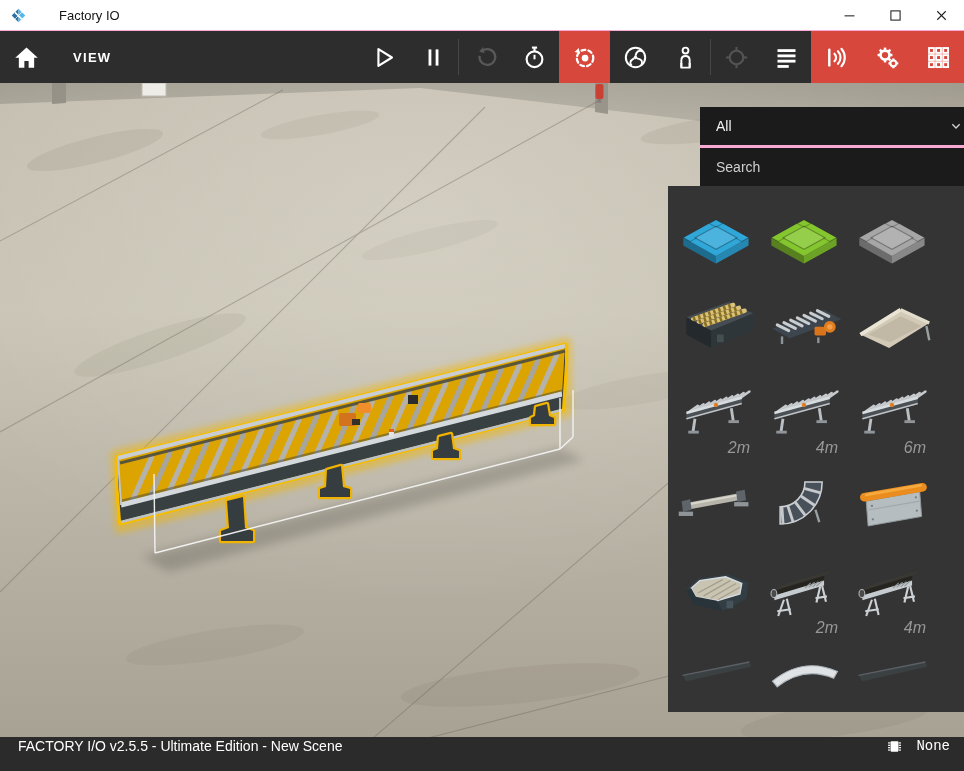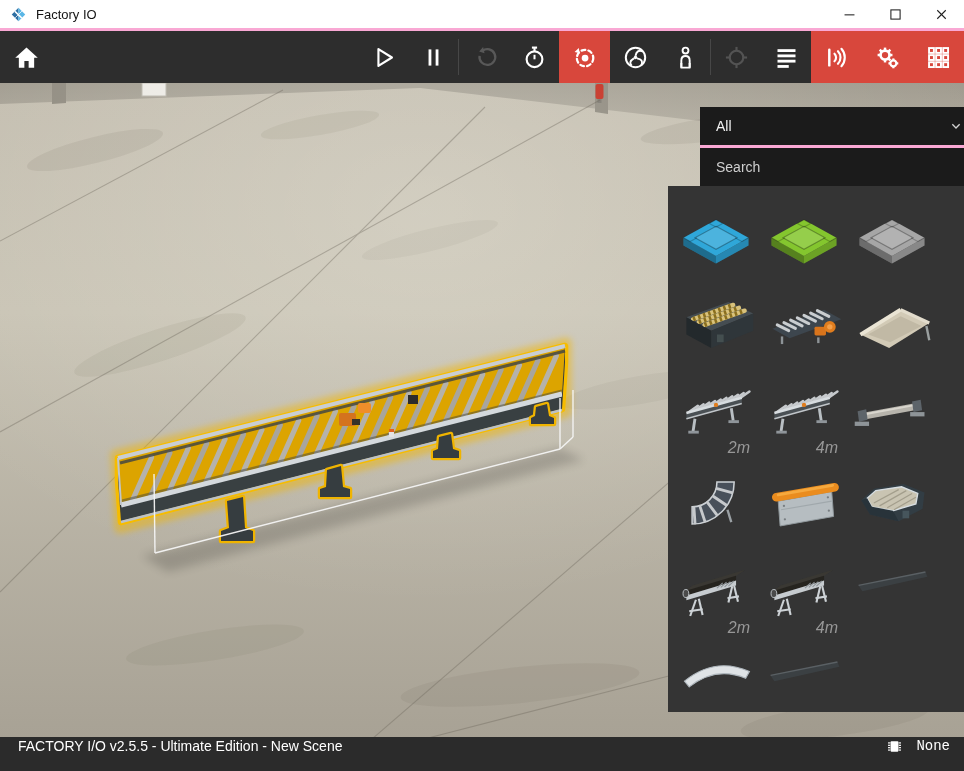--- a/index.html
+++ b/index.html
@@ -1,21 +1,21 @@
 <!DOCTYPE html>
 <html><head>
 <meta charset="utf-8">
 <style>
   html,body{margin:0;padding:0;background:#000;}
   #app{position:relative;width:964px;height:771px;overflow:hidden;
        font-family:"Liberation Sans",sans-serif;background:#2d2d2d;}
 
   
   .titlebar{position:absolute;top:0;left:0;width:964px;height:31px;background:#ffffff;
-            display:flex;align-items:center;border-bottom:3px solid #f9a8d4;box-sizing:border-box;}
+            display:flex;align-items:center;border-bottom:1px solid #f9a8d4;box-sizing:border-box;gap:23px;}
   .app-logo{width:17px;height:17px;margin-left:10px;flex:0 0 auto;}
   .title-text{font-size:13px;color:#141414;margin-left:9px;}
   .win-controls{margin-left:auto;display:flex;height:100%;}
   .win-btn{width:46px;height:100%;display:flex;align-items:center;justify-content:center;
            background:transparent;border:none;padding:0;cursor:pointer;}
   .win-btn svg{width:17px;height:17px;}
 
   
   .toolbar{position:absolute;top:31px;left:0;width:964px;height:52px;background:#2d2d2d;
            display:flex;align-items:stretch;}
@@ -368,20 +368,21 @@
     </div>
   </div>
 
   <div class="toolbar">
     <button class="home-btn">
         <svg>
           <use href="#sym-home"></use>
         </svg>
       </button>
     <div class="menu-wrap">
+        <button class="menu-item">VIEW</button>
       </div>
     <div class="tb-spacer"></div>
     <div class="menu-wrap" id="toolbar-buttons" style="display:flex;align-items:stretch;">
         <button class="tbtn">
           <svg>
             <use href="#sym-play"></use>
           </svg>
         </button>
         <button class="tbtn">
           <svg>
@@ -623,20 +624,26 @@
           <span class="tile-label">2m</span>
         </div>
         <div class="tile">
           <svg>
             <use href="#psym-rollconv"></use>
           </svg>
           <span class="tile-label">4m</span>
         </div>
         <div class="tile">
           <svg>
+            <use href="#psym-rollconv"></use>
+          </svg>
+          <span class="tile-label">6m</span>
+        </div>
+        <div class="tile">
+          <svg>
             <use href="#psym-rollsingle"></use>
           </svg>
         </div>
         <div class="tile">
           <svg>
             <use href="#psym-rollcurve"></use>
           </svg>
         </div>
         <div class="tile">
           <svg>

